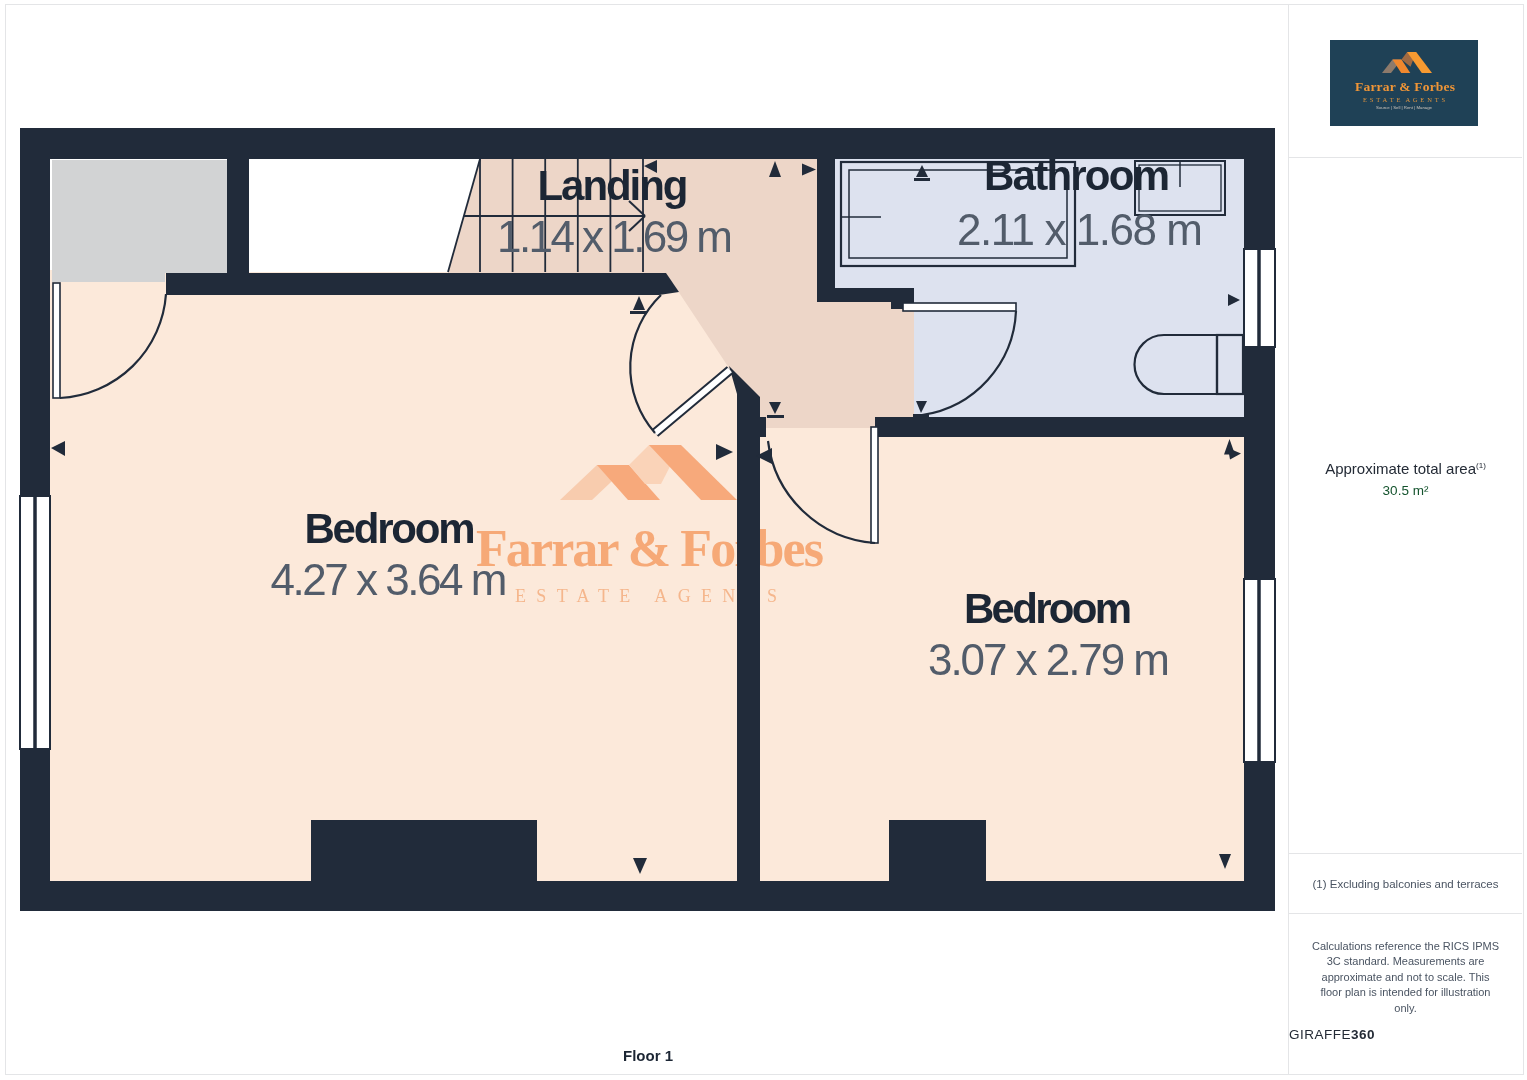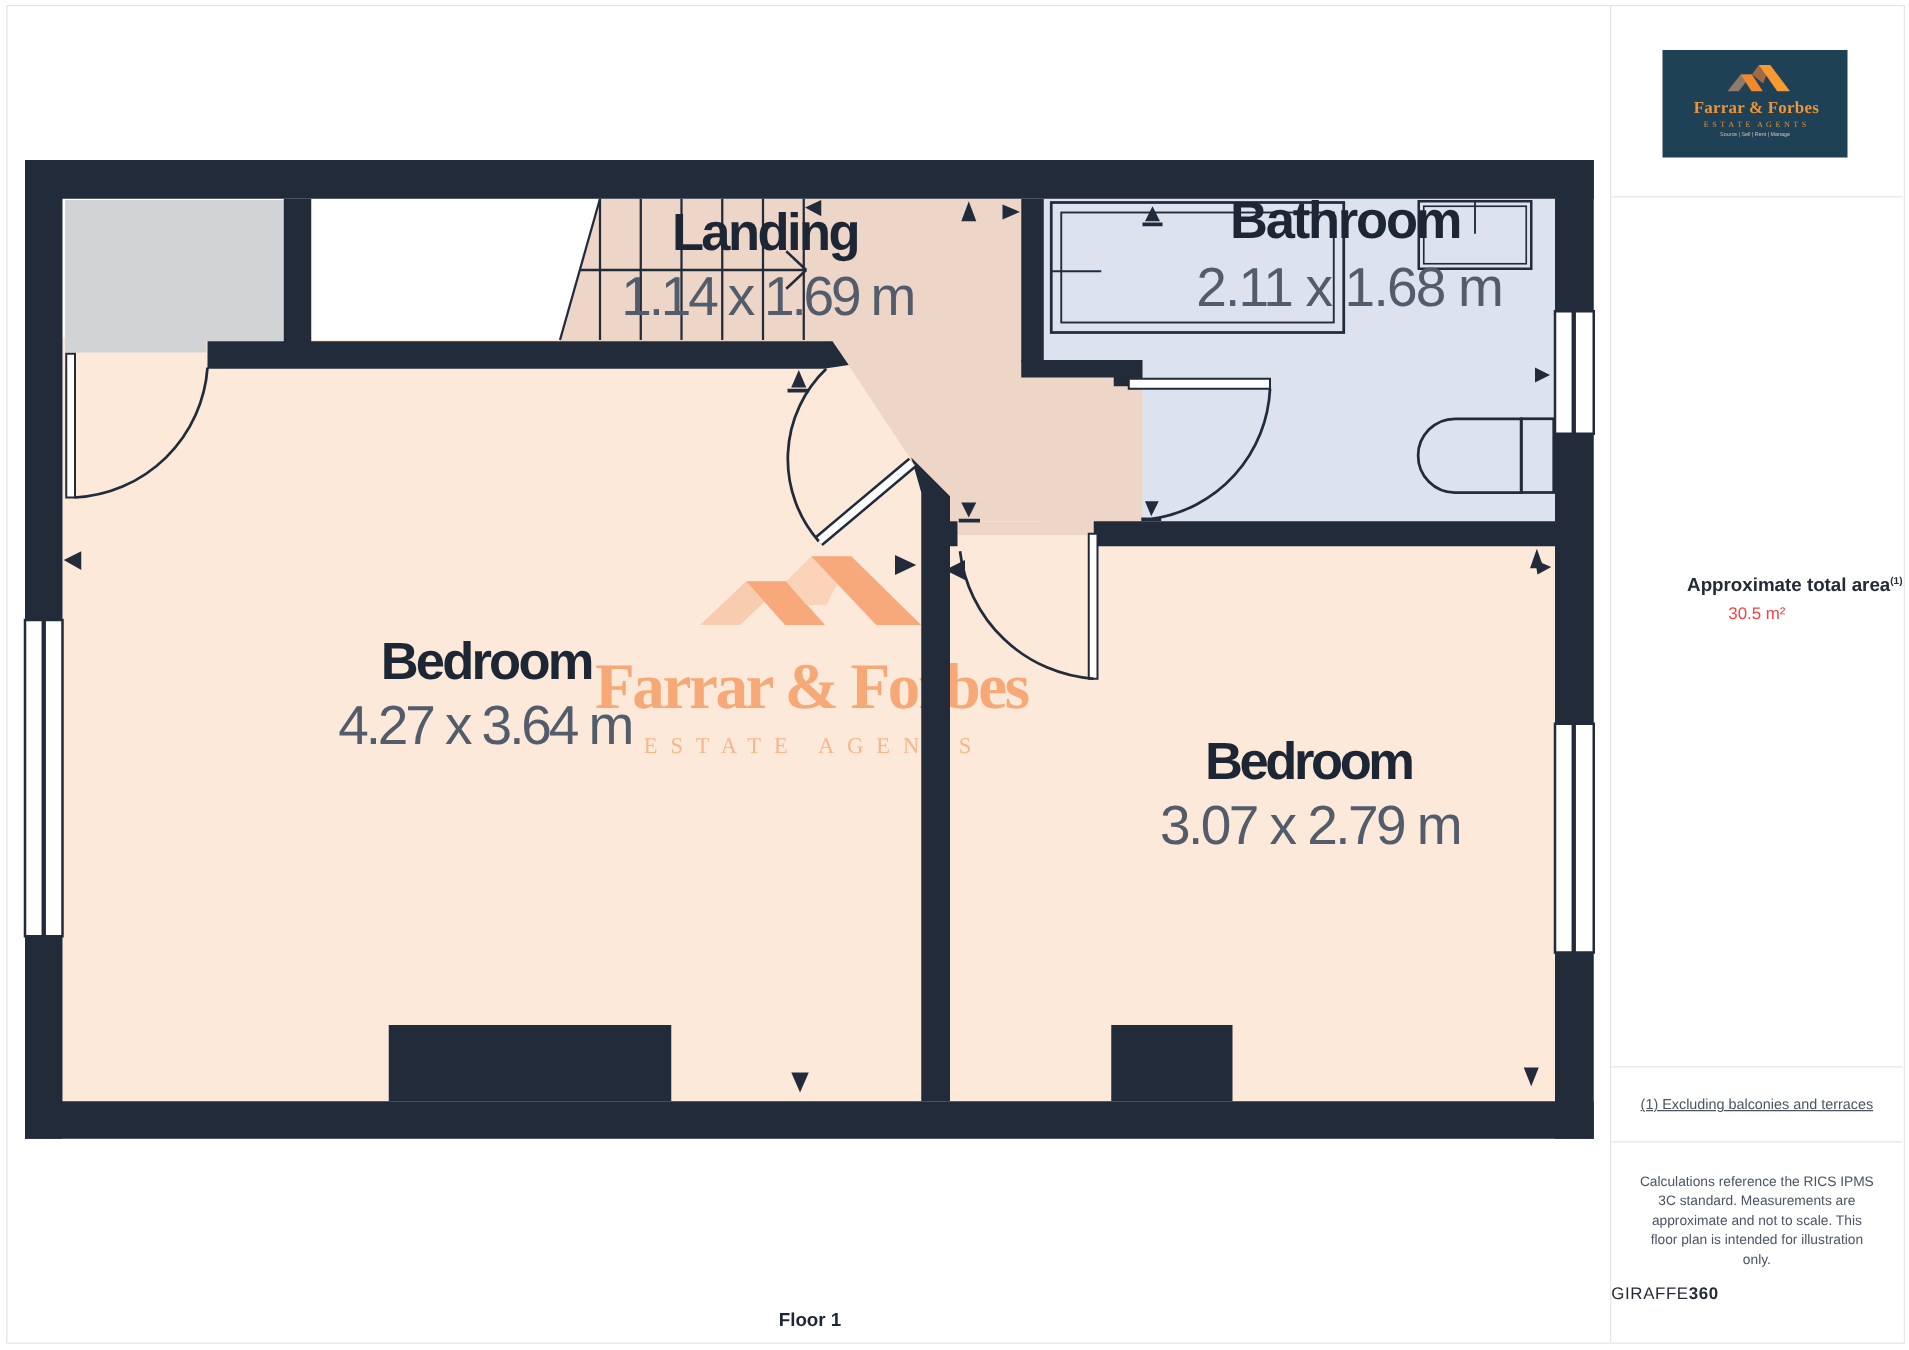--- a/index.html
+++ b/index.html
@@ -2,24 +2,24 @@
 <html><head>
 <meta charset="utf-8">
 <style>
   html,body{margin:0;padding:0;background:#ffffff;width:1527px;height:1080px;overflow:hidden;}
   body{font-family:"Liberation Sans", sans-serif;position:relative;}
   .border{position:absolute;left:5px;top:4px;width:1519px;height:1071px;border:1px solid #e4e5e7;box-sizing:border-box;}
   .vline{position:absolute;left:1288px;top:4px;width:1px;height:1070px;background:#e4e5e7;}
   .sidebar{position:absolute;left:1289px;top:0;width:233px;height:1080px;}
   .hdiv{position:absolute;left:0;width:233px;height:1px;background:#e4e5e7;}
   .logo{position:absolute;left:41px;top:40px;width:148px;height:86px;background:#1f4156;}
-  .approx{position:absolute;left:0;top:460px;width:233px;text-align:right;color:#242b36;font-size:15px;font-weight:bold;}
+  .approx{position:absolute;left:0;top:460px;width:233px;text-align:center;color:#242b36;font-size:15px;font-weight:normal;}
   .approx sup{font-size:8px;}
-  .area{position:absolute;left:0;top:483px;width:233px;text-align:center;color:#ef4444;font-size:13.5px;}
-  .note1{position:absolute;left:0;top:878px;width:233px;text-align:center;color:#4a5462;font-size:11.5px;text-decoration:underline;}
+  .area{position:absolute;left:0;top:483px;width:233px;text-align:center;color:#14532d;font-size:13.5px;}
+  .note1{position:absolute;left:0;top:878px;width:233px;text-align:center;color:#4a5462;font-size:11.5px;}
   .para{position:absolute;left:0;top:939px;width:233px;text-align:center;color:#4a5462;font-size:11px;line-height:15.4px;}
   .giraffe{position:absolute;left:0;top:1027px;width:233px;text-align:left;color:#242b36;font-size:13.5px;letter-spacing:0.5px;}
 </style>
 </head>
 <body>
 
 <div class="border"></div>
 
 <svg width="1290" height="1080" viewBox="0 0 1290 1080" style="position:absolute;left:0;top:0;">
 <g>

